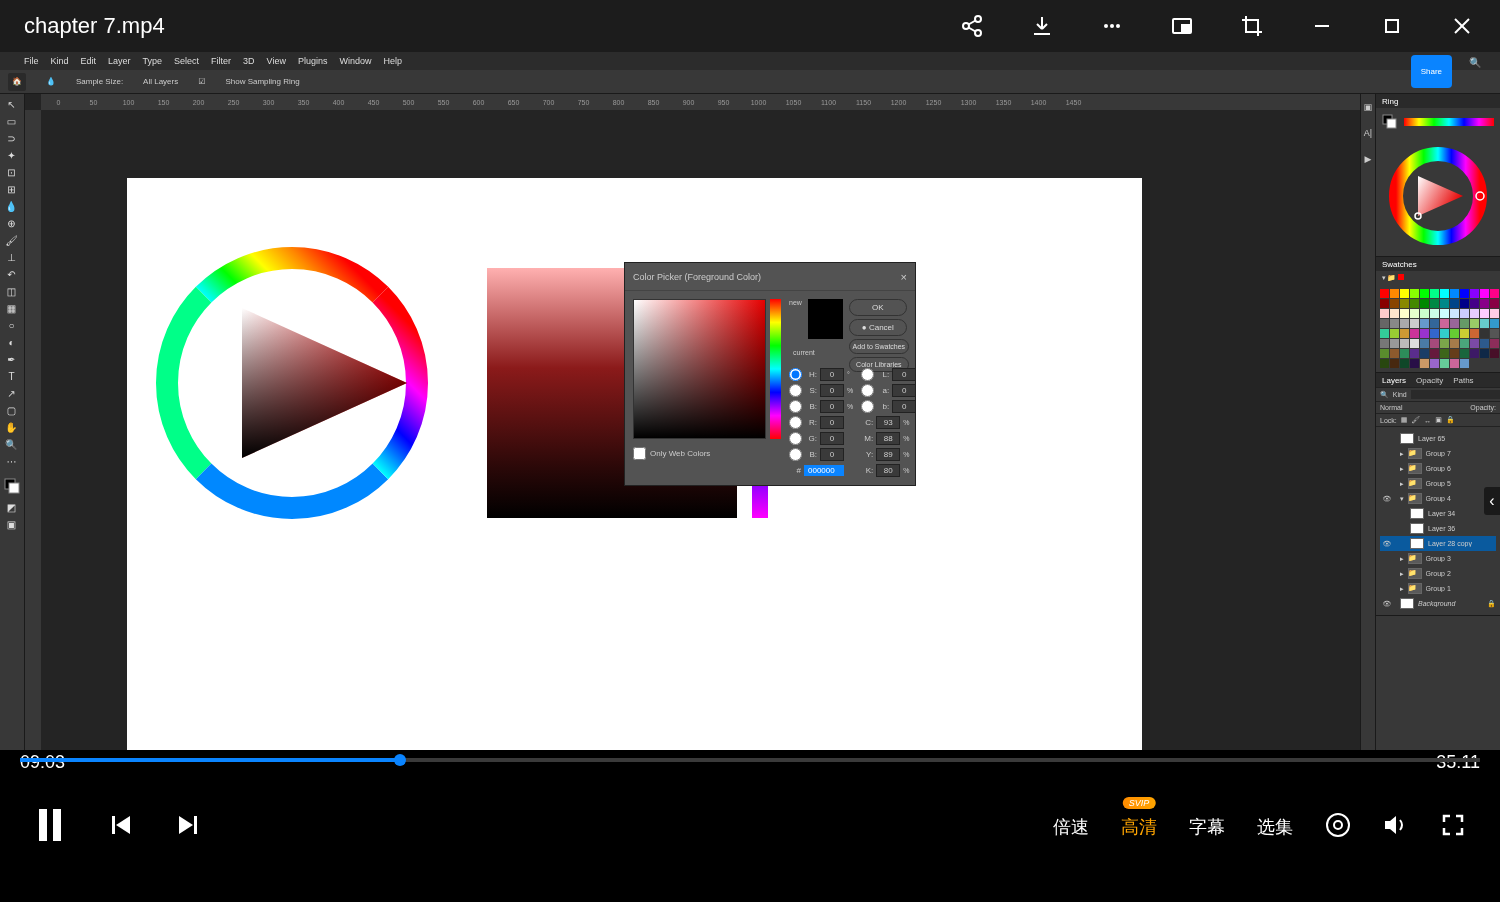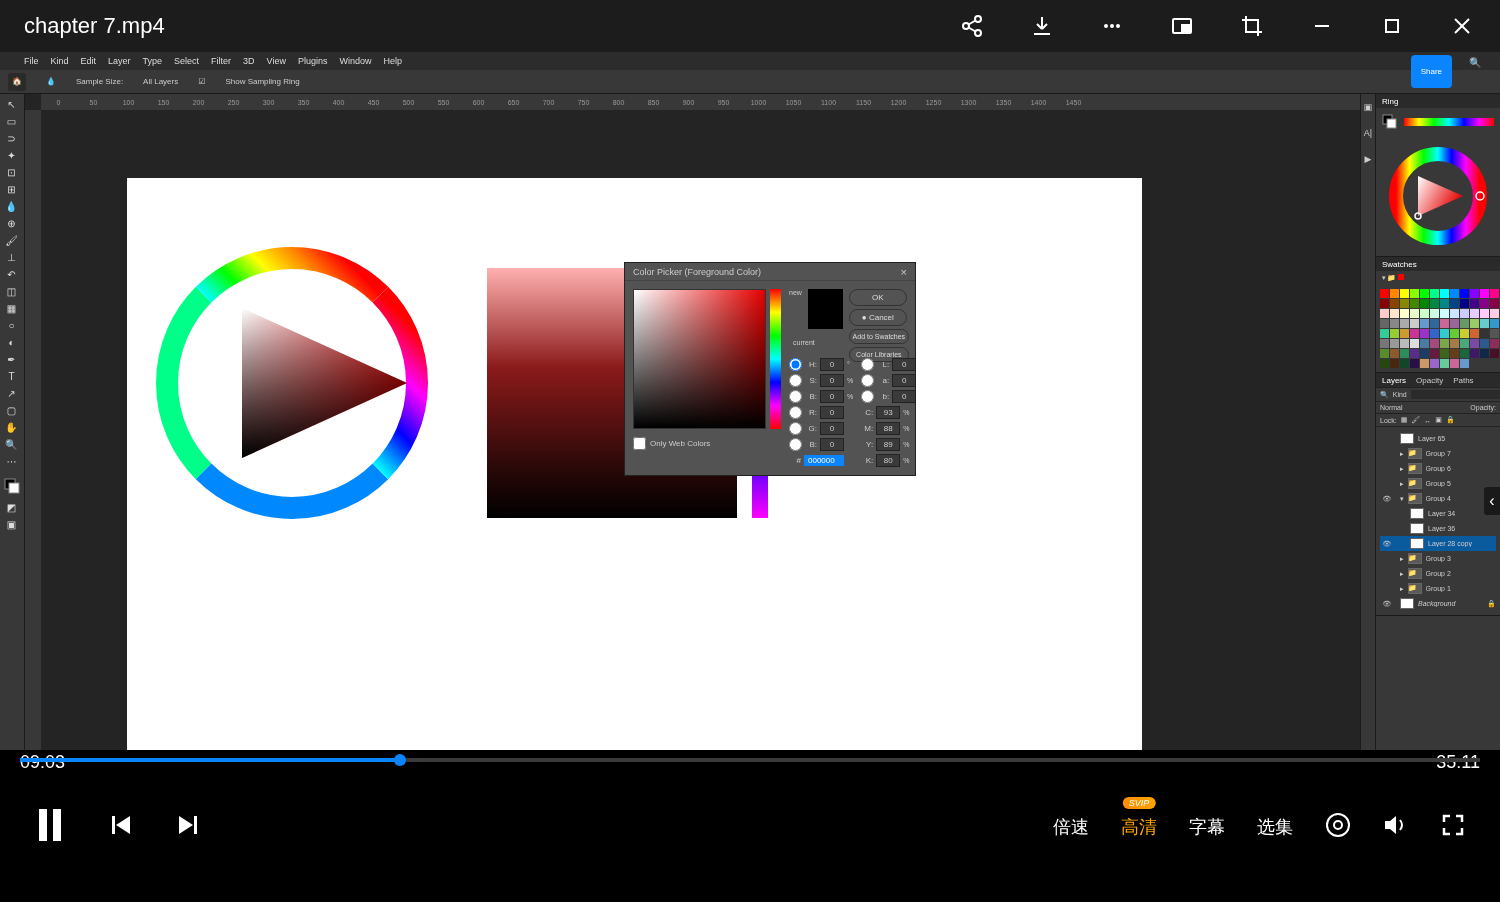--- a/index.html
+++ b/index.html
@@ -22,21 +22,21 @@
 .tool{width:23px;height:16px;display:flex;align-items:center;justify-content:center;color:#ddd;font-size:10px;cursor:pointer;margin-bottom:1px}
 .canvas-area{flex:1;background:#242424;position:relative;overflow:hidden}
 .ruler-h{position:absolute;top:0;left:16px;right:0;height:16px;background:#383838;display:flex;align-items:center;font-size:7px;color:#999}
 .ruler-v{position:absolute;top:16px;left:0;bottom:0;width:16px;background:#383838}
 .ruler-tick{width:35px;text-align:center}
 .canvas{position:absolute;top:84px;left:102px;width:1015px;height:595px;background:#fff}
 .color-wheel-canvas{position:absolute;top:60px;left:20px;width:290px;height:290px}
 .gradient-square{position:absolute;top:90px;left:360px;width:250px;height:250px;background:linear-gradient(to bottom,#ffb0b0 0%,#8b1a1a 40%,#2a0808 80%,#000 100%)}
 .hue-strip{position:absolute;top:90px;left:625px;width:16px;height:250px;background:linear-gradient(to bottom,#ff0000,#ff7f00,#ffff00,#00ff00,#00ffff,#0000ff,#8b00ff,#ff00ff)}
 .color-picker-dialog{position:absolute;top:168px;left:599px;width:292px;background:#535353;border:1px solid #222;z-index:100;font-size:9px;color:#ccc}
-.dialog-title{height:18px;background:#535353;padding:3px 8px;font-size:9px;border-bottom:1px solid #444;display:flex;justify-content:space-between;align-items:center}
+.dialog-title{height:28px;background:#535353;padding:3px 8px;font-size:9px;border-bottom:1px solid #444;display:flex;justify-content:space-between;align-items:center}
 .dialog-close{cursor:pointer;font-size:11px}
 .dialog-body{padding:8px;display:flex;gap:8px}
 .picker-left{width:148px}
 .picker-gradient{width:140px;height:140px;background:linear-gradient(to bottom,rgba(0,0,0,0) 0%,#000 100%),linear-gradient(to right,#fff 0%,#e60000 100%);border:1px solid #333;position:relative}
 .picker-hue{width:12px;height:140px;background:linear-gradient(to bottom,#ff0000,#ffff00,#00ff00,#00ffff,#0000ff,#ff00ff,#ff0000);margin-left:4px}
 .picker-top{display:flex}
 .webcolors{margin-top:8px;font-size:8px;display:flex;align-items:center;gap:4px}
 .picker-right{flex:1;display:flex;flex-direction:column;gap:4px}
 .color-preview{width:35px}
 .preview-new{height:20px;background:#000}

